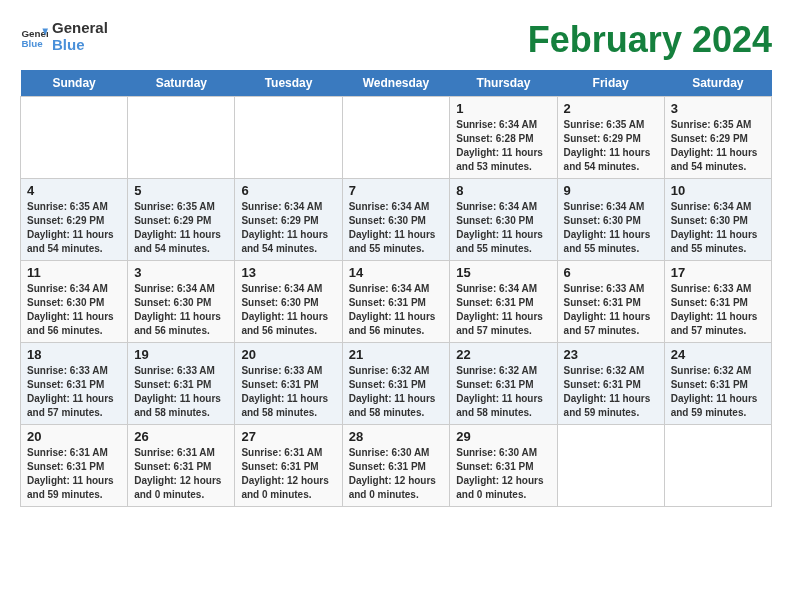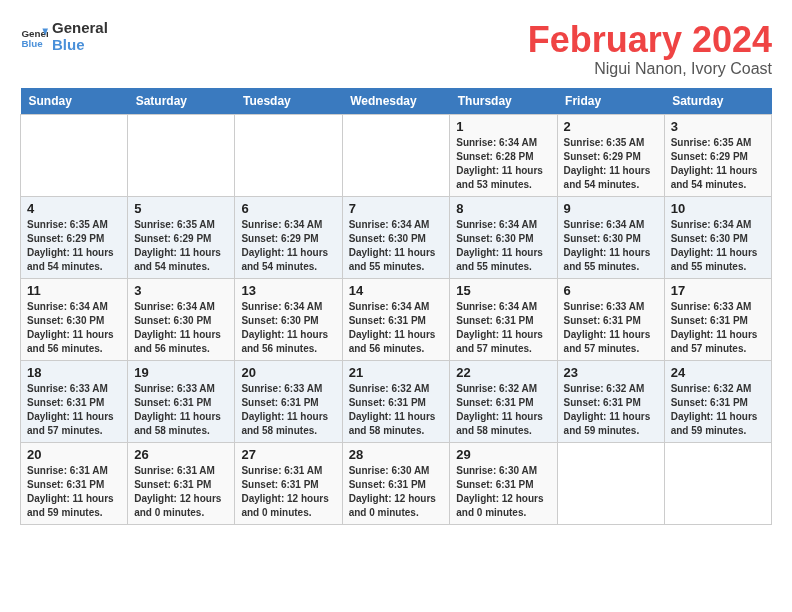--- a/index.html
+++ b/index.html
@@ -24,36 +24,36 @@
     .logo-icon {
       width: 28px;
       height: 28px;
     }
     .title-area {
       text-align: right;
     }
     .main-title {
       font-size: 36px;
       font-weight: bold;
-      color: #ef4444;
+      color: #15803d;
       line-height: 1.1;
     }
     .subtitle {
       font-size: 16px;
       color: #555;
     }
     table {
       width: 100%;
       border-collapse: collapse;
       font-size: 11px;
     }
     thead tr th {
       background-color: #3a7abf;
       color: #fff;
-      text-align: left;
+      text-align: center;
       padding: 6px 8px;
       font-size: 12px;
       font-weight: bold;
     }
     tbody tr td {
       border: 1px solid #ccc;
       vertical-align: top;
       padding: 4px 6px;
       min-height: 80px;
       width: 108px;
@@ -91,21 +91,20 @@
       <text x="2" y="34" font-size="14" font-weight="bold" fill="#4a90d9">Blue</text>
       <polygon points="32,8 40,8 36,18" fill="#4a90d9"></polygon>
     </svg>
     <div>
       <div style="font-size:15px;font-weight:bold;color:#333;line-height:1.1;">General</div>
       <div style="font-size:15px;font-weight:bold;color:#4a90d9;line-height:1.1;">Blue</div>
     </div>
   </div>
   <div class="title-area">
     <div class="main-title">February 2024</div>
-    <div class="subtitle">Nigui Nanon, Ivory Coast</div>
   </div>
 </div>
 
 <table>
   <thead>
     <tr id="weekday-header">
     <th>Sunday</th>
         <th>Saturday</th>
         <th>Tuesday</th>
         <th>Wednesday</th>

